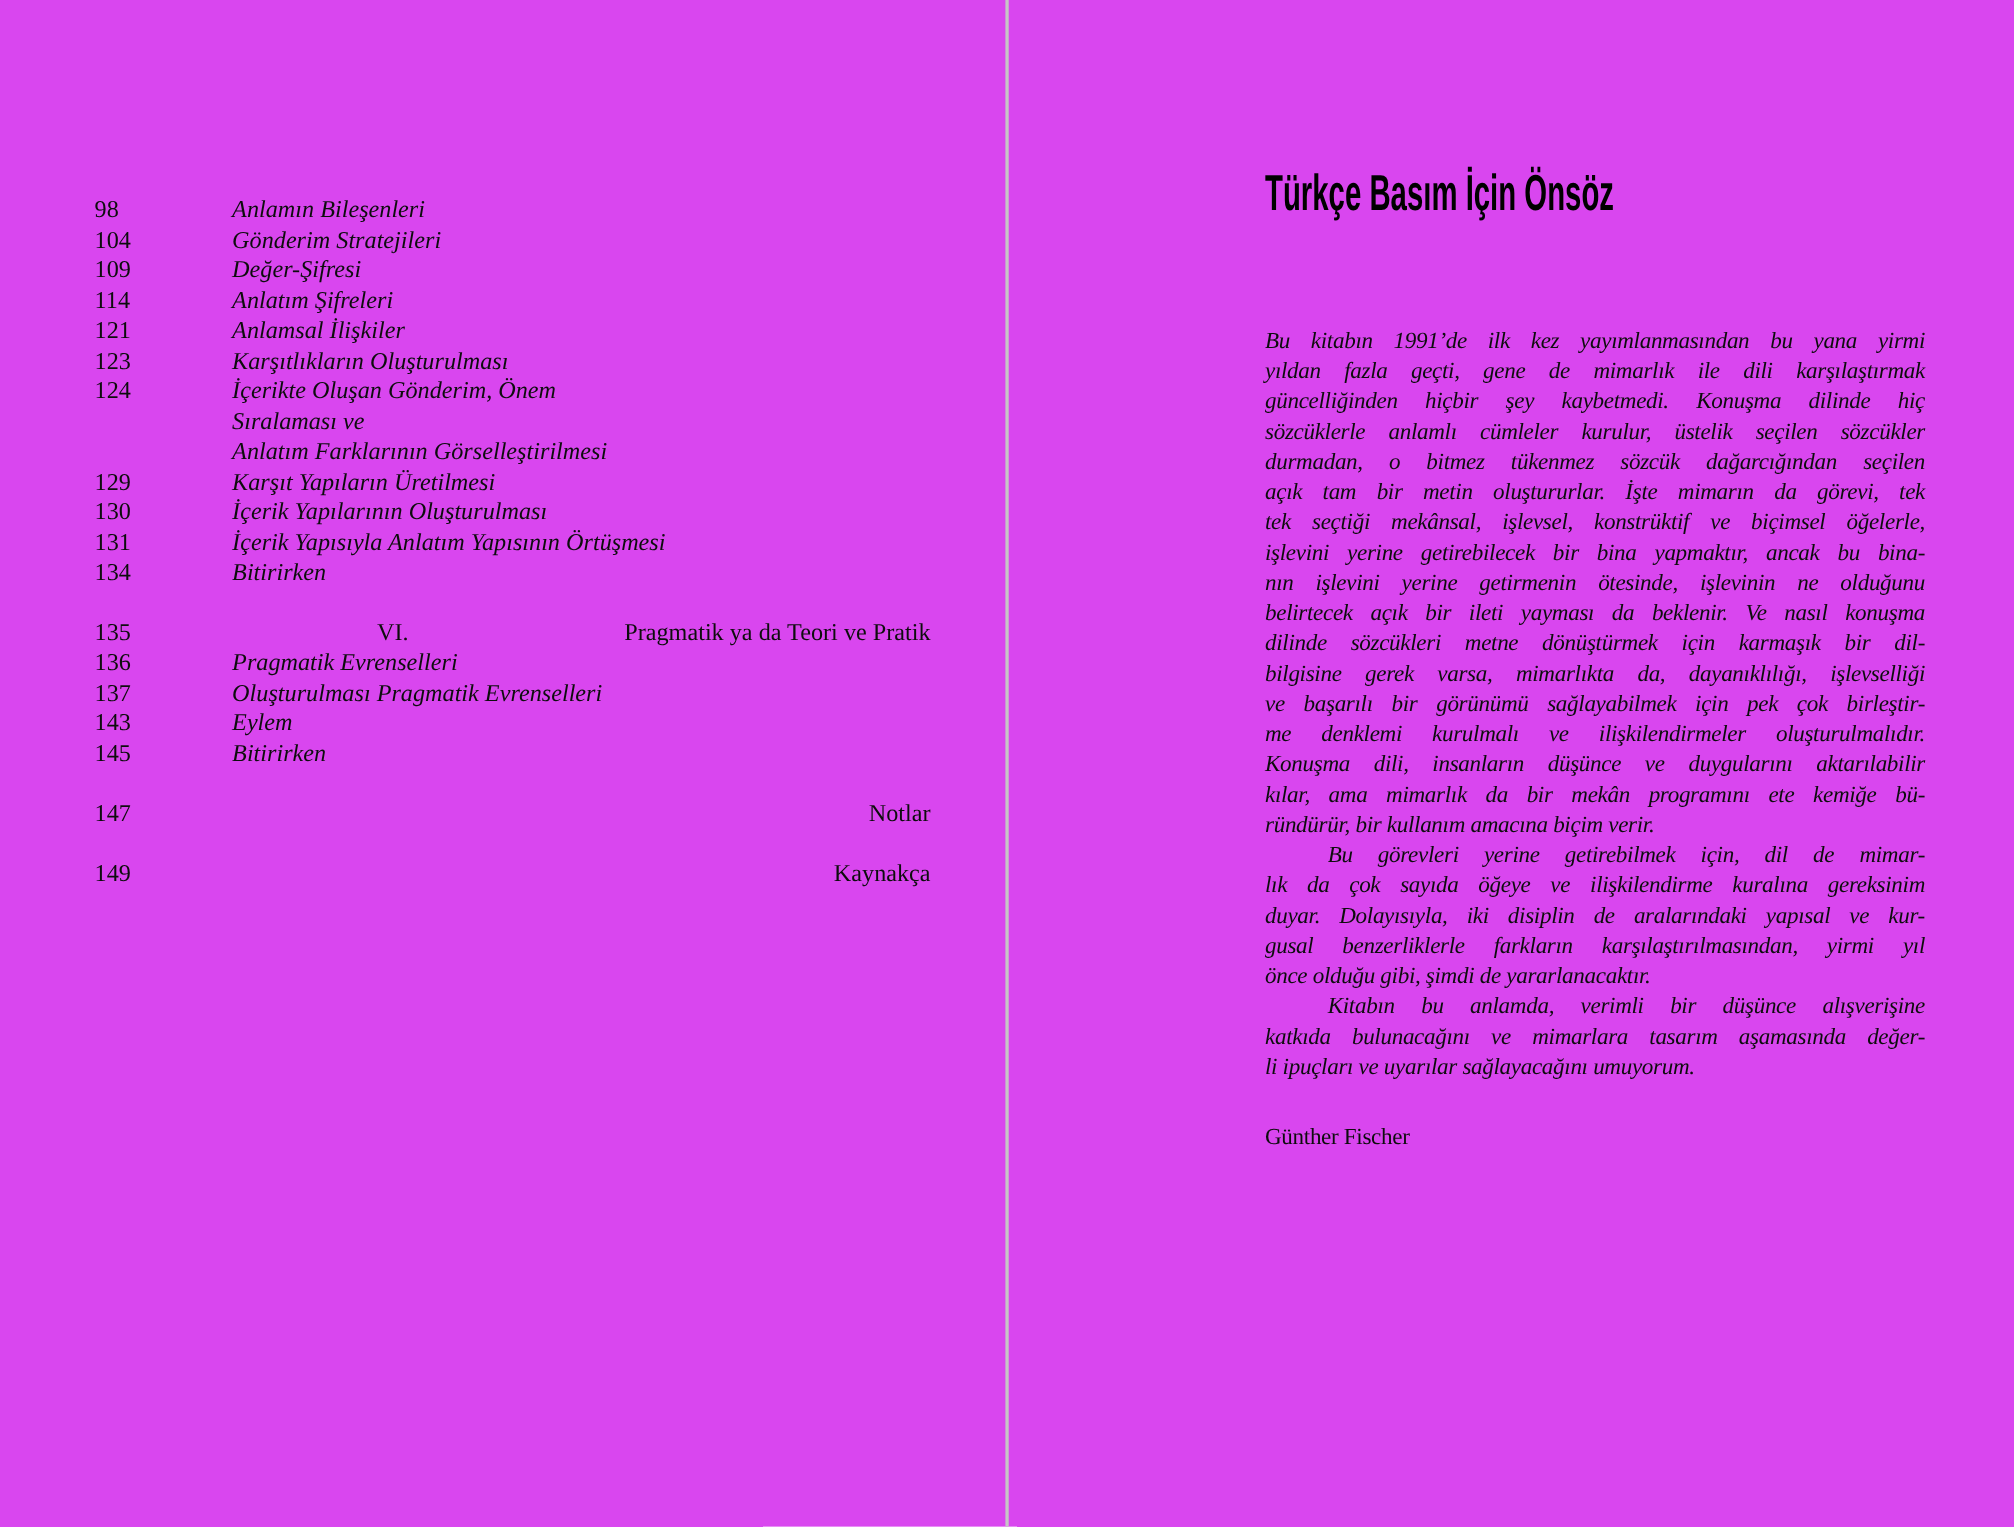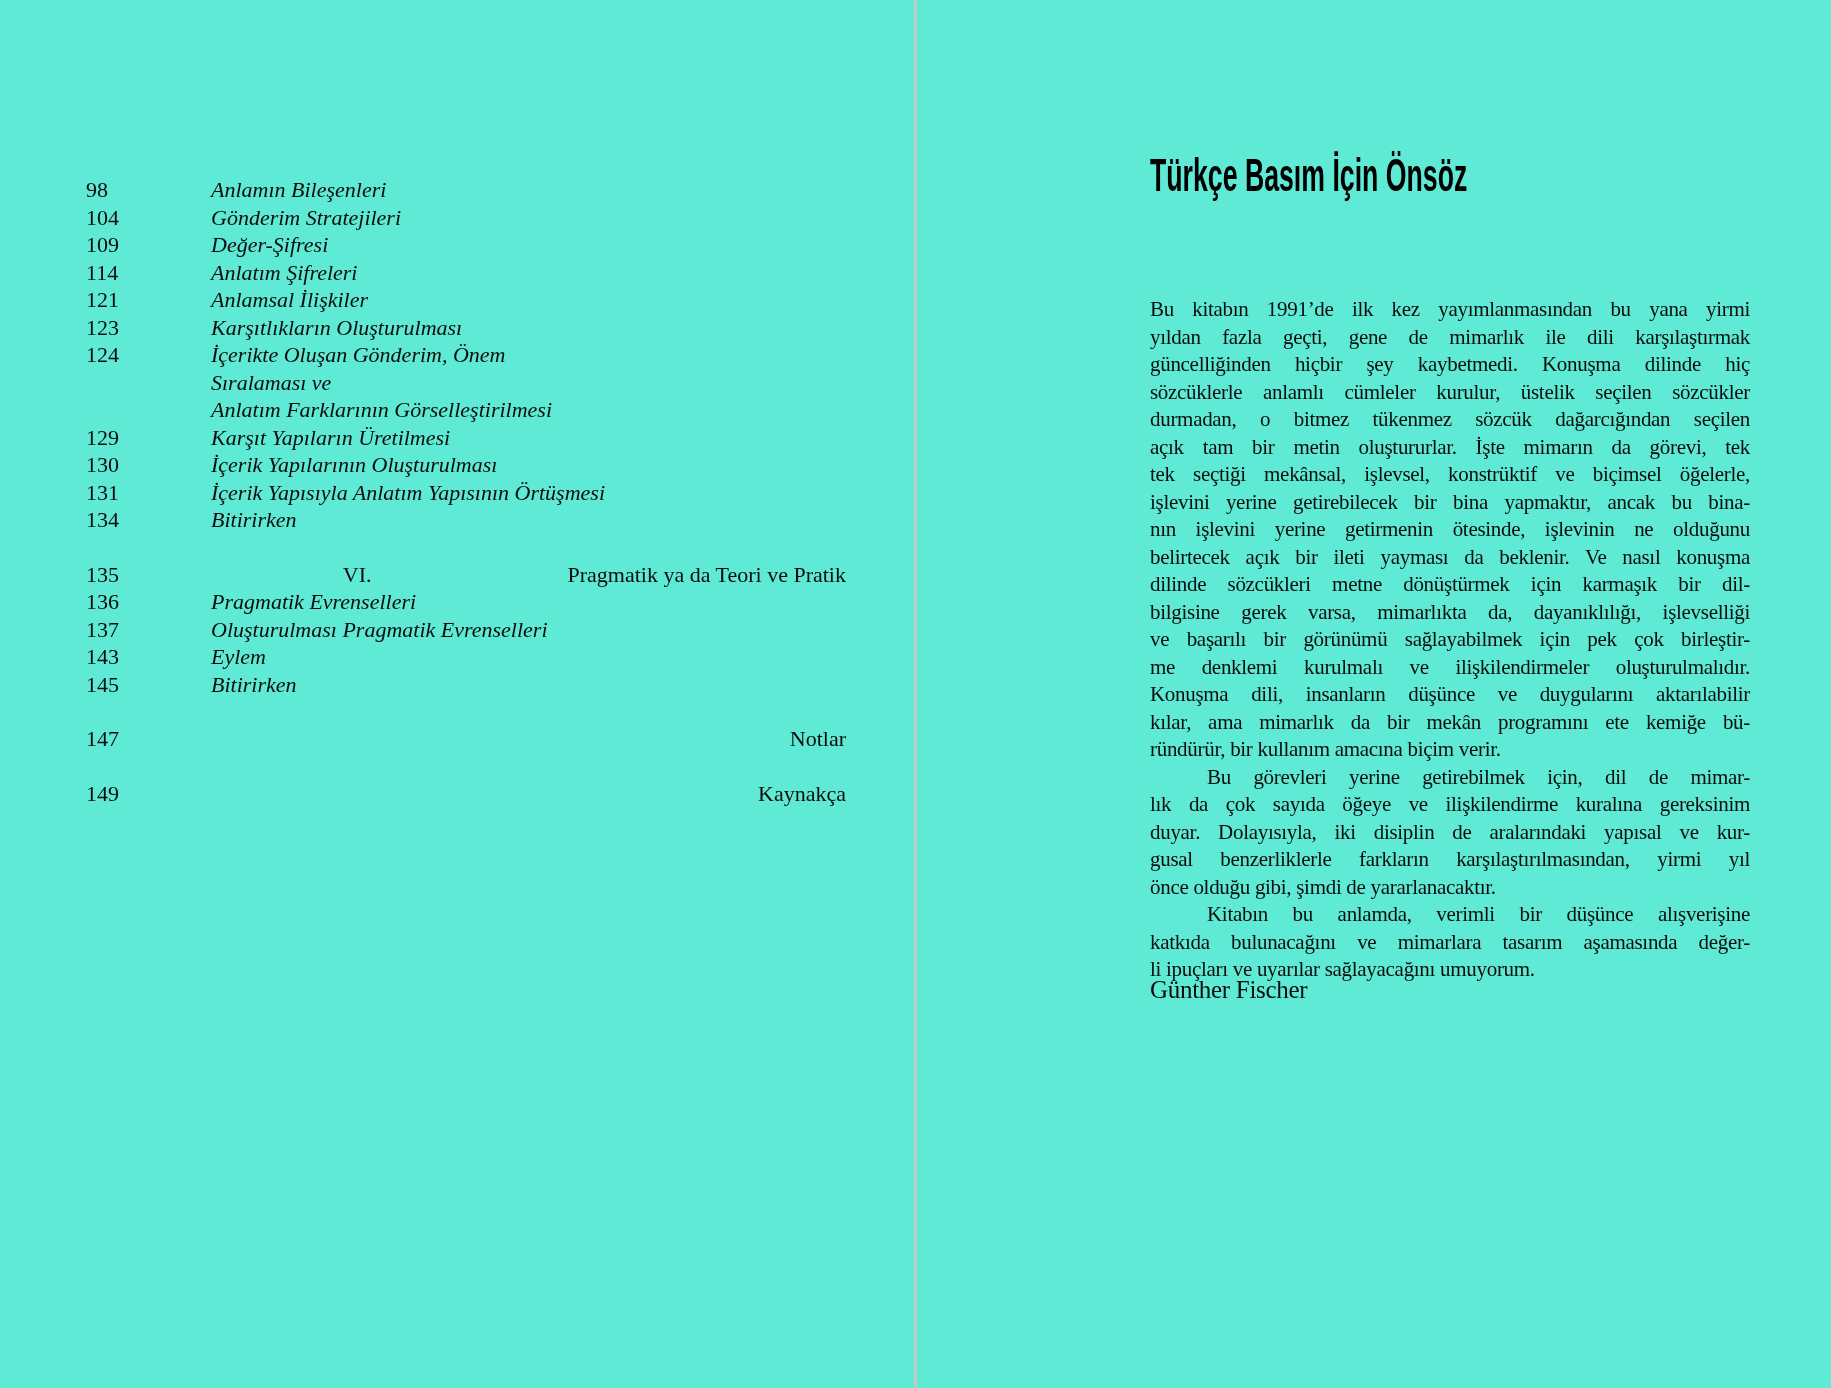--- a/index.html
+++ b/index.html
@@ -1,19 +1,19 @@
 <!DOCTYPE html>
 <html><head>
 <meta charset="utf-8">
 <style>
   html,body{margin:0;padding:0;background:#ffffff;}
   #canvas{
     position:relative;
     width:1831px;height:1388px;
-    background:#5eead4;
+    background:#d946ef;
     overflow:hidden;
     font-family:"Liberation Serif",serif;
     color:#0d0d0d;
   }
   
   .page-divider{
     position:absolute;top:0;bottom:0;left:914px;width:3px;
     background:#c6c6c6;
   }
   
@@ -35,26 +35,27 @@
     transform:scaleX(0.58);transform-origin:left top;
     white-space:nowrap;letter-spacing:0px;color:#000;
   }
   .preface-body{
     position:absolute;left:1150px;top:296px;width:600px;
     font-size:21px;line-height:27.5px;letter-spacing:-0.3px;
   }
   .line{
     text-align:justify;
     text-align-last:justify;
+    font-style:italic;
   }
   .line.last{text-align-last:left;}
   .line.indent{text-indent:57px;}
   .signature{
-    position:absolute;left:1150px;top:976px;
-    font-size:25px;line-height:27.5px;letter-spacing:-0.3px;text-align:right;
+    position:absolute;left:1150px;top:1020px;
+    font-size:21px;line-height:27.5px;letter-spacing:-0.3px;text-align:right;
   }
 </style>
 </head>
 <body>
 
 <div id="canvas">
 
   <div class="page-divider"></div>
 
   <div class="toc" id="toc">

